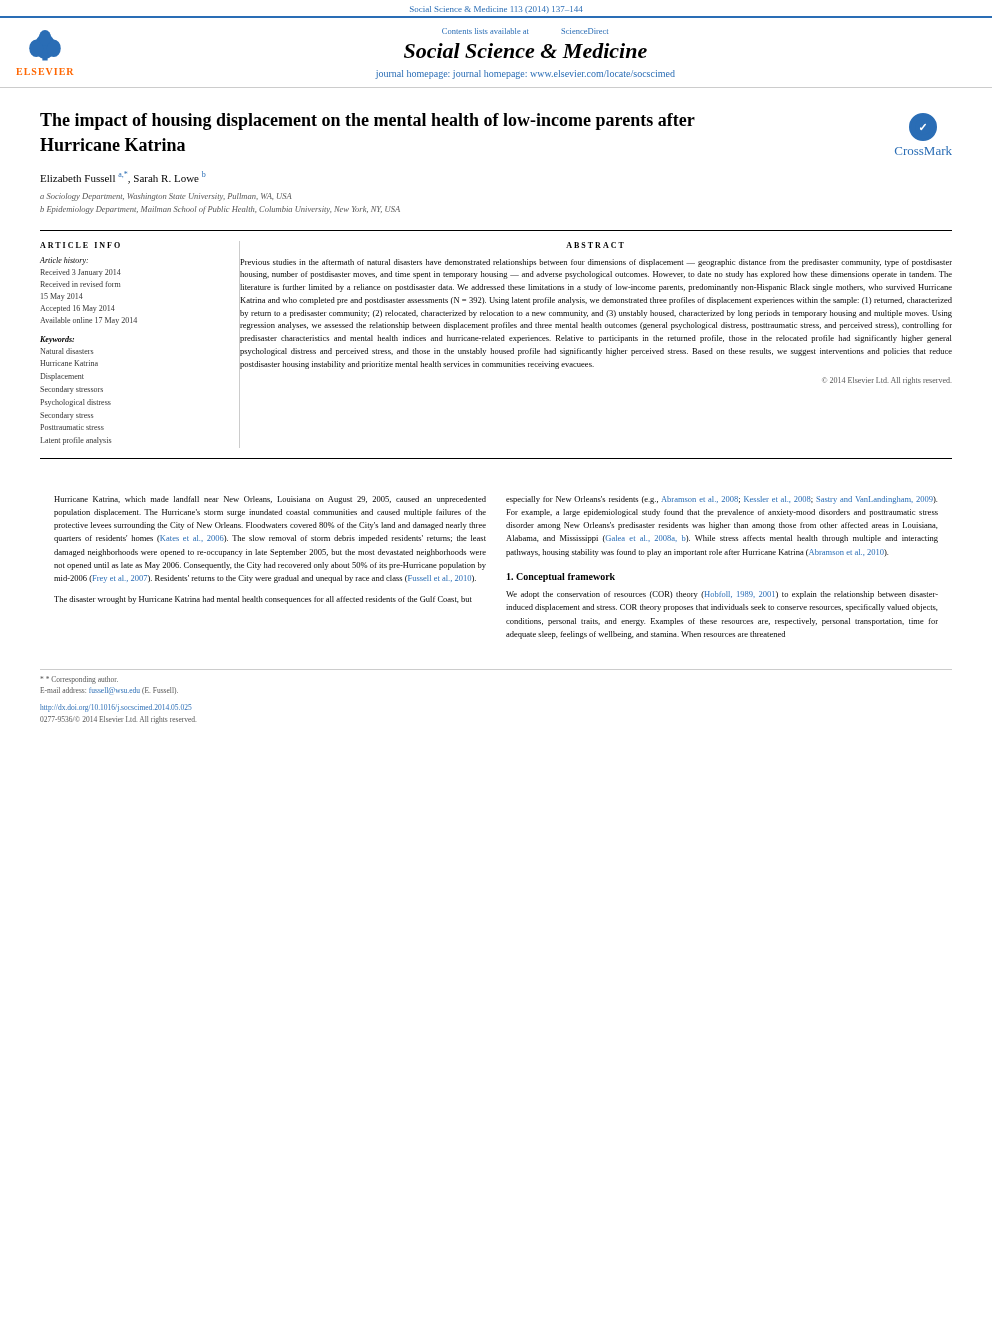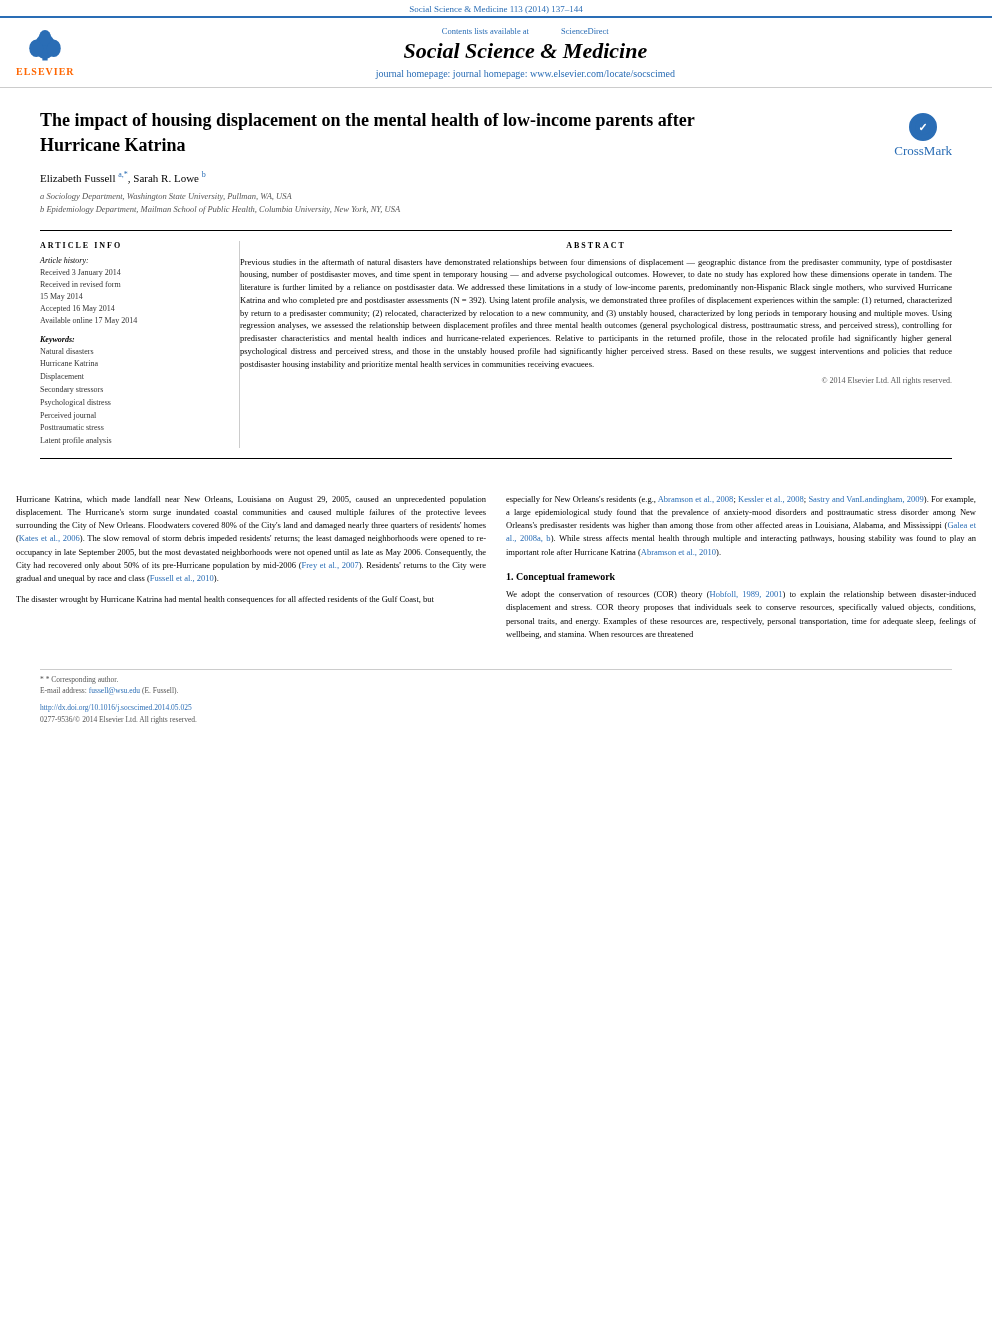--- a/index.html
+++ b/index.html
@@ -228,21 +228,21 @@
 
     .title-row {
       position: relative;
       display: flex;
       align-items: flex-start;
       gap: 20px;
     }
 
     
     .body-section {
-      padding: 10px 16px;
+      padding: 10px 54px;
       display: flex;
       gap: 20px;
     }
 
     .body-col {
       flex: 1;
       font-size: 8.5px;
       line-height: 1.55;
       color: #000;
       text-align: justify;
@@ -359,21 +359,21 @@
       <div class="info-line">Accepted 16 May 2014</div>
       <div class="info-line">Available online 17 May 2014</div>
 
       <div class="keywords-label">Keywords:</div>
       <div id="keywords-container">
           <div class="keyword-item">Natural disasters</div>
           <div class="keyword-item">Hurricane Katrina</div>
           <div class="keyword-item">Displacement</div>
           <div class="keyword-item">Secondary stressors</div>
           <div class="keyword-item">Psychological distress</div>
-          <div class="keyword-item">Perceived journal</div>
+          <div class="keyword-item">Secondary stress</div>
           <div class="keyword-item">Posttraumatic stress</div>
           <div class="keyword-item">Latent profile analysis</div>
         </div>
     </div>
 
     <div class="abstract-col">
       <div class="abstract-title">ABSTRACT</div>
       <div class="abstract-text">Previous studies in the aftermath of natural disasters have demonstrated relationships between four dimensions of displacement — geographic distance from the predisaster community, type of postdisaster housing, number of postdisaster moves, and time spent in temporary housing — and adverse psychological outcomes. However, to date no study has explored how these dimensions operate in tandem. The literature is further limited by a reliance on postdisaster data. We addressed these limitations in a study of low-income parents, predominantly non-Hispanic Black single mothers, who survived Hurricane Katrina and who completed pre and postdisaster assessments (N = 392). Using latent profile analysis, we demonstrated three profiles of displacement experiences within the sample: (1) returned, characterized by return to a predisaster community; (2) relocated, characterized by relocation to a new community, and (3) unstably housed, characterized by long periods in temporary housing and multiple moves. Using regression analyses, we assessed the relationship between displacement profiles and three mental health outcomes (general psychological distress, posttraumatic stress, and perceived stress), controlling for predisaster characteristics and mental health indices and hurricane-related experiences. Relative to participants in the returned profile, those in the relocated profile had significantly higher general psychological distress and perceived stress, and those in the unstably housed profile had significantly higher perceived stress. Based on these results, we suggest interventions and policies that reduce postdisaster housing instability and prioritize mental health services in communities receiving evacuees.</div>
       <div class="copyright-line">© 2014 Elsevier Ltd. All rights reserved.</div>
     </div>

